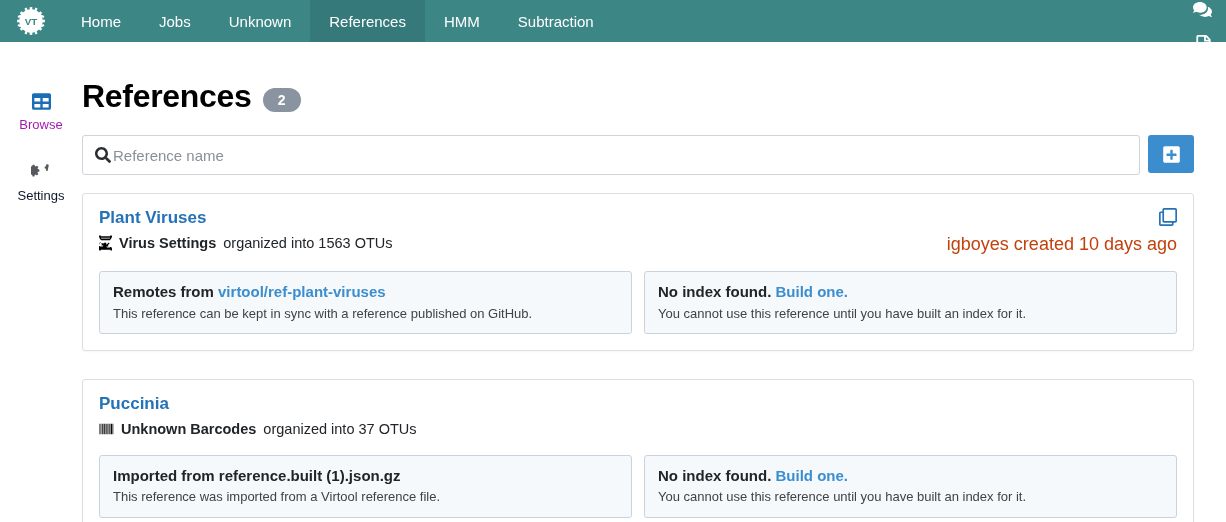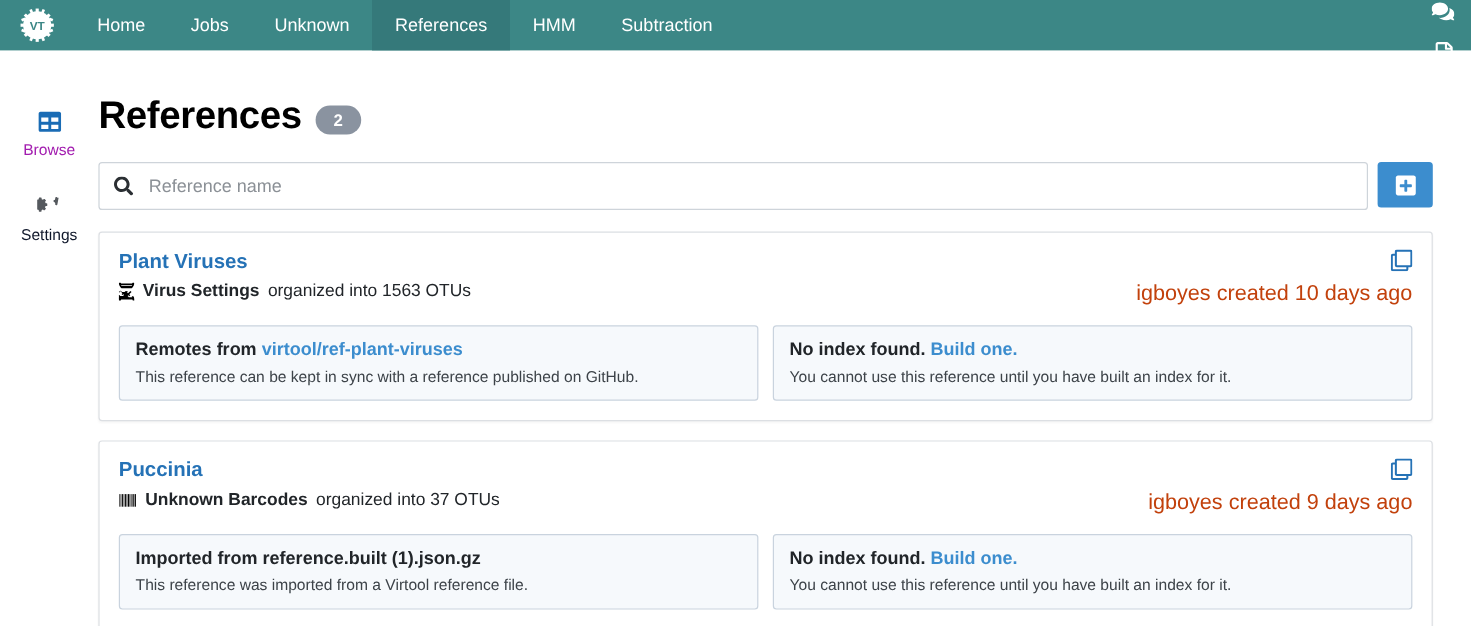--- a/index.html
+++ b/index.html
@@ -160,21 +160,20 @@
   }
   .search-box {
     flex: 1 1 auto;
     height: 38px;
     border: 1px solid #ced4da;
     border-radius: 3px;
     background: #ffffff;
     display: flex;
     align-items: center;
     padding: 0 12px;
-    gap: 11px;
   }
   .search-box svg { flex: 0 0 auto; }
   .search-input {
     border: 0;
     outline: 0;
     flex: 1 1 auto;
     font-family: "Liberation Sans", sans-serif;
     font-size: 15px;
     color: #495057;
     background: transparent;
@@ -192,21 +191,21 @@
     cursor: pointer;
     padding: 0;
   }
 
   
   .ref-card {
     border: 1px solid #dcdfe3;
     border-radius: 3px;
     background: #ffffff;
     padding: 14px 16px 16px 16px;
-    margin-bottom: 16px;
+    margin-bottom: 28px;
     box-shadow: 0 1px 2px rgba(0,0,0,0.04);
   }
   .ref-head {
     display: flex;
     align-items: flex-start;
   }
   .ref-head-left { flex: 1 1 auto; min-width: 0; }
   .ref-name {
     color: #2572b6;
     font-size: 17px;
@@ -444,28 +443,20 @@
                 <rect x="342" y="64" width="28" height="384"></rect>
                 <rect x="388" y="64" width="16" height="384"></rect>
                 <rect x="422" y="64" width="36" height="384"></rect>
                 <rect x="476" y="64" width="28" height="384"></rect>
               </svg>
             </span>
             <span style="font-weight:bold;">Unknown Barcodes</span>
             <span>organized into 37 OTUs</span>
           </div>
         </div>
-        <div class="ref-head-right">
-          <span class="clone-icon">
-            <svg width="18" height="18" viewBox="0 0 512 512" fill="#2572b6">
-              <path d="M464 0H144c-26.5 0-48 21.5-48 48v48H48c-26.5 0-48 21.5-48 48v320c0 26.5 21.5 48 48 48h320c26.5 0 48-21.5 48-48v-48h48c26.5 0 48-21.5 48-48V48c0-26.5-21.5-48-48-48zM362 464H54a6 6 0 0 1-6-6V150a6 6 0 0 1 6-6h42v224c0 26.5 21.5 48 48 48h224v42a6 6 0 0 1-6 6zm96-96H150a6 6 0 0 1-6-6V54a6 6 0 0 1 6-6h308a6 6 0 0 1 6 6v308a6 6 0 0 1-6 6z"></path>
-            </svg>
-          </span>
-          <span class="ref-created">igboyes created 9 days ago</span>
-        </div>
       </div>
       <div class="ref-panels">
         <div class="ref-panel">
           <div class="panel-title">
             <span>Imported from reference.built (1).json.gz</span><a></a>
           </div>
           <div class="panel-sub">This reference was imported from a Virtool reference file.</div>
         </div>
         <div class="ref-panel">
           <div class="panel-title">

